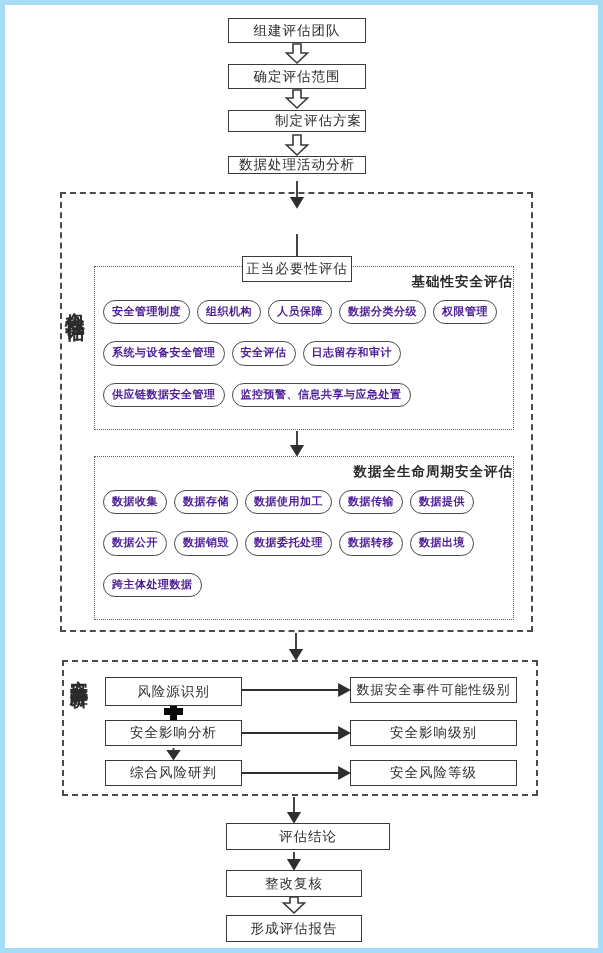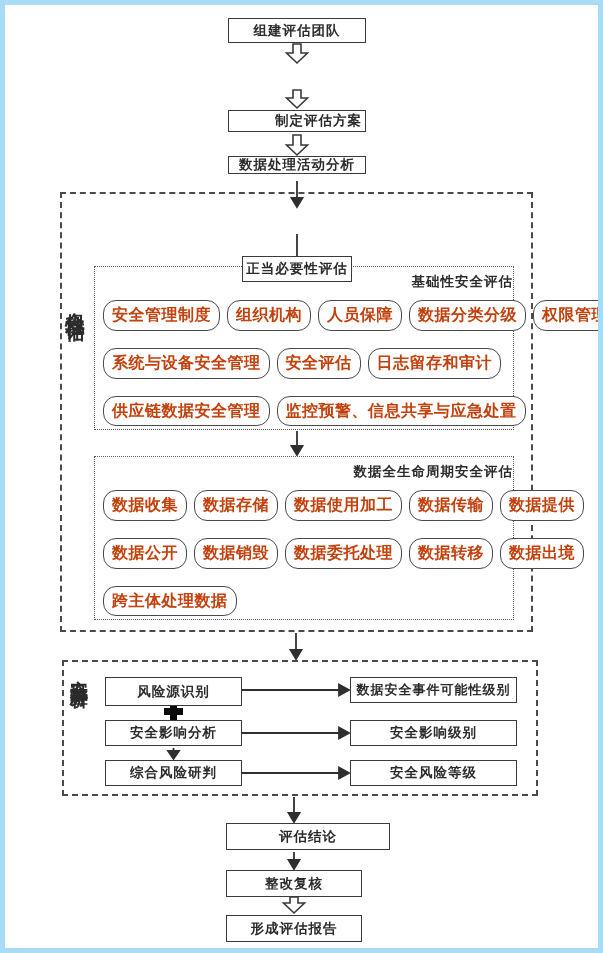--- a/index.html
+++ b/index.html
@@ -1,29 +1,29 @@
 <!DOCTYPE html>
 <html><head>
 <meta charset="utf-8">
 <style>
   html,body{margin:0;padding:0;background:#ffffff;}
   body{font-family:"DejaVu Sans","Liberation Sans",sans-serif;}
   .page{position:relative;width:603px;height:953px;background:#ffffff;overflow:hidden;}
   .frame{position:absolute;inset:0;border:5px solid #a8dbf5;pointer-events:none;z-index:40;}
   .arrow-layer{position:absolute;left:0;top:0;width:603px;height:953px;z-index:1;pointer-events:none;}
   .solid-box{position:absolute;z-index:5;border:1.6px solid #3a3a3a;background:#ffffff;display:flex;
-    align-items:center;justify-content:center;font-size:13.5px;font-weight:700;color:#2b2b2b;
+    align-items:center;justify-content:center;font-size:13.5px;font-weight:400;color:#2b2b2b;
     letter-spacing:1px;box-sizing:border-box;white-space:nowrap;}
   .dashed-outer{position:absolute;z-index:2;border:2px dashed #4a4a4a;box-sizing:border-box;background:transparent;}
   .dotted-inner{position:absolute;z-index:3;border:1.5px dotted #5a5a5a;background:#ffffff;box-sizing:border-box;}
   .group-title{text-align:right;font-size:13.5px;font-weight:600;color:#2b2b2b;padding-top:6px;letter-spacing:1px;}
   .pill-rows{display:flex;flex-direction:column;gap:17px;padding:9px 6px 0 8px;}
   .pill-row{display:flex;gap:7px;}
-  .pill{border:1.5px solid #4a4a4a;border-radius:13px;padding:4px 8px;font-size:16px;font-weight:600;
-    color:#c2410c;white-space:nowrap;background:#ffffff;letter-spacing:0.5px;line-height:1.3;}
+  .pill{border:1.5px solid #4a4a4a;border-radius:13px;padding:4px 8px;font-size:11px;font-weight:600;
+    color:#4c1d95;white-space:nowrap;background:#ffffff;letter-spacing:0.5px;line-height:1.3;}
   .side-label{position:absolute;z-index:5;writing-mode:vertical-rl;text-orientation:upright;
     font-size:19px;font-weight:700;color:#2b2b2b;letter-spacing:3px;line-height:1;}
 </style>
 </head>
 <body>
 
 <div class="page">
 
   <svg class="arrow-layer" viewBox="0 0 603 953" xmlns="http://www.w3.org/2000/svg">
 
@@ -60,20 +60,21 @@
         <path d="M339,767.5 L339,778.5 L349,773 Z"></path>
     </g>
 
     <g stroke="#0a0a0a" stroke-width="7">
       <line x1="173.5" y1="703" x2="173.5" y2="720"></line>
       <line x1="164" y1="711.5" x2="183" y2="711.5"></line>
     </g>
   </svg>
 
   <div class="solid-box" style="left:228px;top:18px;width:138px;height:25px;">组建评估团队</div>
+  <div class="solid-box" style="left:228px;top:64px;width:138px;height:25px;">确定评估范围</div>
   <div class="solid-box" style="left:228px;top:110px;width:138px;height:22px;padding-left:43px;">制定评估方案</div>
   <div class="solid-box" style="left:228px;top:156px;width:138px;height:18px;">数据处理活动分析</div>
 
   <div class="dashed-outer" style="left:60px;top:192px;width:473px;height:440px;"></div>
   <div class="side-label" style="left:66px;top:296px;">合规性评估</div>
 
   <div class="solid-box" style="left:242px;top:208px;width:110px;height:26px;margin-top:48px;">正当必要性评估</div>
 
   <div class="dotted-inner" style="left:94px;top:266px;width:420px;height:164px;">
     <div class="group-title">基础性安全评估</div>

